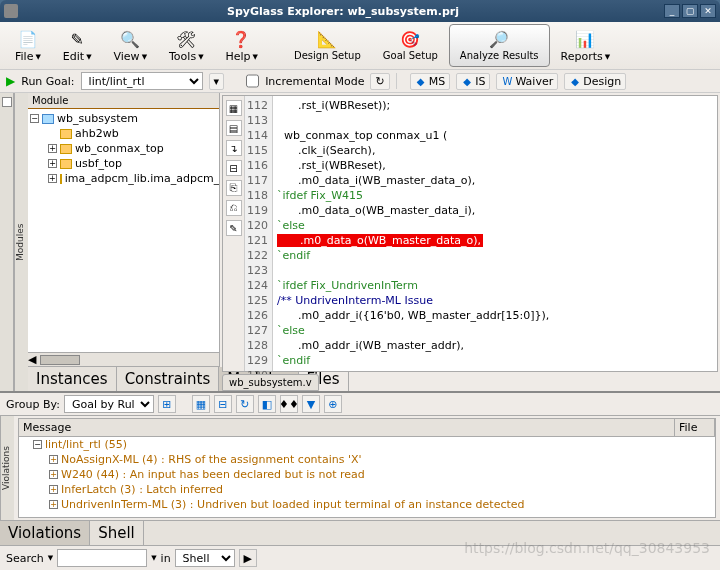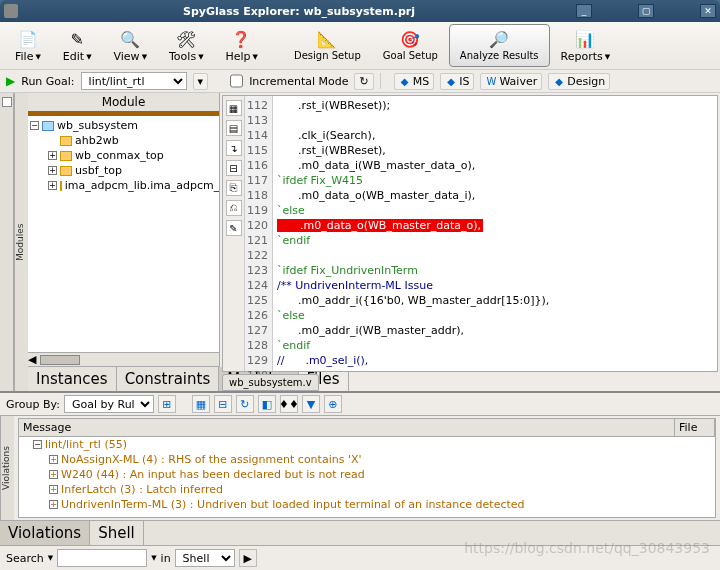--- a/index.html
+++ b/index.html
@@ -1,38 +1,38 @@
 <!DOCTYPE html>
 <html><head>
 <meta charset="utf-8">
 <style>
 * { box-sizing: border-box; margin: 0; padding: 0; font-family: "DejaVu Sans", Arial, sans-serif; font-size: 11px; }
 body { background: #4a6d8c; width: 720px; height: 570px; overflow: hidden; }
-.titlebar { height: 22px; background: linear-gradient(#3a5a7a, #2a4a6a); color: #fff; display: flex; align-items: center; padding: 0 4px; border-radius: 6px 6px 0 0; gap: 44px; }
+.titlebar { height: 22px; background: linear-gradient(#3a5a7a, #2a4a6a); color: #fff; display: flex; align-items: center; padding: 0 4px; border-radius: 6px 6px 0 0; }
 .titlebar .app-icon { width: 14px; height: 14px; background: #888; border-radius: 2px; margin-right: 6px; }
 .titlebar .title { flex: 1; text-align: center; font-size: 11px; font-weight: bold; }
 .titlebar .wbtn { width: 16px; height: 14px; border: 1px solid #1a3a5a; background: #5a7a9a; margin-left: 2px; display: flex; align-items: center; justify-content: center; color: #fff; font-size: 9px; cursor: pointer; }
 .window-body { background: #efebe7; height: 548px; display: flex; flex-direction: column; }
 .toolbar { display: flex; border-bottom: 1px solid #ccc; background: linear-gradient(#f8f6f3, #ebe7e2); padding: 2px 4px; }
 .tbtn { display: flex; flex-direction: column; align-items: center; padding: 3px 10px; border: 1px solid transparent; border-radius: 4px; cursor: pointer; }
 .tbtn.active { border-color: #888; background: linear-gradient(#fff, #e0e0e0); }
 .tbtn .ic { width: 22px; height: 22px; display: flex; align-items: center; justify-content: center; font-size: 16px; }
 .tbtn .lbl { font-size: 10px; display: flex; align-items: center; gap: 2px; }
 .tbtn .drop { font-size: 7px; }
 .runbar { display: flex; align-items: center; padding: 2px 6px; border-bottom: 1px solid #ccc; gap: 6px; background: #efebe7; }
 .runbar .run-ic { color: #0a0; font-size: 12px; }
 .runbar select, .runbar input { border: 1px solid #aaa; background: #fff; height: 18px; font-size: 11px; padding: 0 3px; }
-.runbar select { width: 106px; }
+.runbar select { width: 122px; }
 .pill { border: 1px solid #ccc; border-radius: 2px; padding: 1px 4px; background: #f4f2ef; cursor: pointer; display: flex; align-items: center; gap: 2px; }
 .pill .pi { width: 12px; height: 12px; display: inline-flex; align-items: center; justify-content: center; color: #06c; font-size: 10px; }
 .content { flex: 1; display: flex; min-height: 0; }
 .leftbar { width: 14px; background: #e2dfd8; border-right: 1px solid #aaa; display: flex; flex-direction: column; align-items: center; padding-top: 4px; gap: 4px; }
 .leftbar .sq { width: 10px; height: 10px; border: 1px solid #888; background: #fff; cursor: pointer; }
 .left-panel { width: 192px; display: flex; flex-direction: column; border-right: 1px solid #aaa; }
-.panel-hdr { background: #e6e2dc; border-bottom: 5px solid #a16207; padding: 2px 4px; font-size: 12px; text-align: center; }
+.panel-hdr { background: #e6e2dc; border-bottom: 1px solid #a16207; padding: 2px 4px; font-size: 10px; }
 .tree { flex: 1; background: #fff; overflow: auto; padding: 2px; font-size: 11px; }
 .tree .node { display: flex; align-items: center; gap: 3px; padding: 1px 0; white-space: nowrap; cursor: pointer; }
 .tree .exp { width: 9px; height: 9px; border: 1px solid #777; display: inline-flex; align-items: center; justify-content: center; font-size: 8px; line-height: 1; background: #fff; }
 .tree .fi { width: 12px; height: 10px; background: #fc6; border: 1px solid #c90; }
 .tree .fi.blue { background: #adf; border-color: #48c; }
 .scroll-x { height: 14px; background: #e6e2dc; border-top: 1px solid #aaa; display: flex; align-items: center; }
 .scroll-x .thumb { width: 40px; height: 10px; background: #c8c4bc; border: 1px solid #888; margin-left: 4px; }
 .tabstrip { display: flex; border-top: 1px solid #aaa; background: #e6e2dc; }
 .tabstrip .tab { padding: 3px 8px; border-right: 1px solid #aaa; font-size: 15px; cursor: pointer; }
 .tabstrip .tab.active { background: #cfcac2; }
@@ -235,20 +235,21 @@
             <div>125</div>
             <div>126</div>
             <div>127</div>
             <div>128</div>
             <div>129</div>
             <div>130</div>
         </div>
         <div class="code">
           <div class="ln">      .rst_i(WBReset));</div>
           <div class="ln"></div>
+          <div class="ln">  wb_conmax_top conmax_u1 (</div>
           <div class="ln">      .clk_i(Search),</div>
           <div class="ln">      .rst_i(WBReset),</div>
           <div class="ln">      .m0_data_i(WB_master_data_o),</div>
           <div class="ln kw-green">`ifdef Fix_W415</div>
           <div class="ln">      .m0_data_o(WB_master_data_i),</div>
           <div class="ln kw-green">`else</div>
           <div class="ln"><span class="hl-red">      .m0_data_o(WB_master_data_o),</span></div>
           <div class="ln kw-green">`endif</div>
           <div class="ln"></div>
           <div class="ln kw-green">`ifdef Fix_UndrivenInTerm</div>

